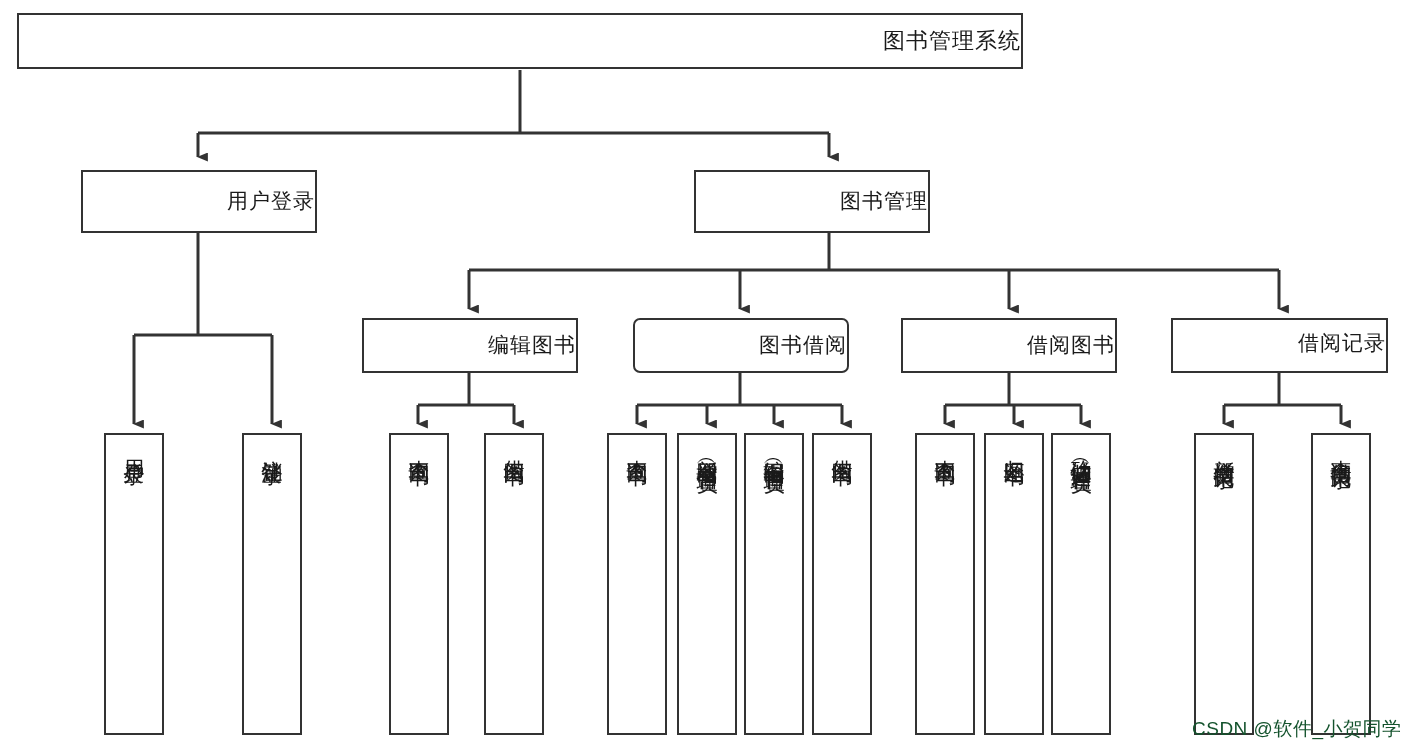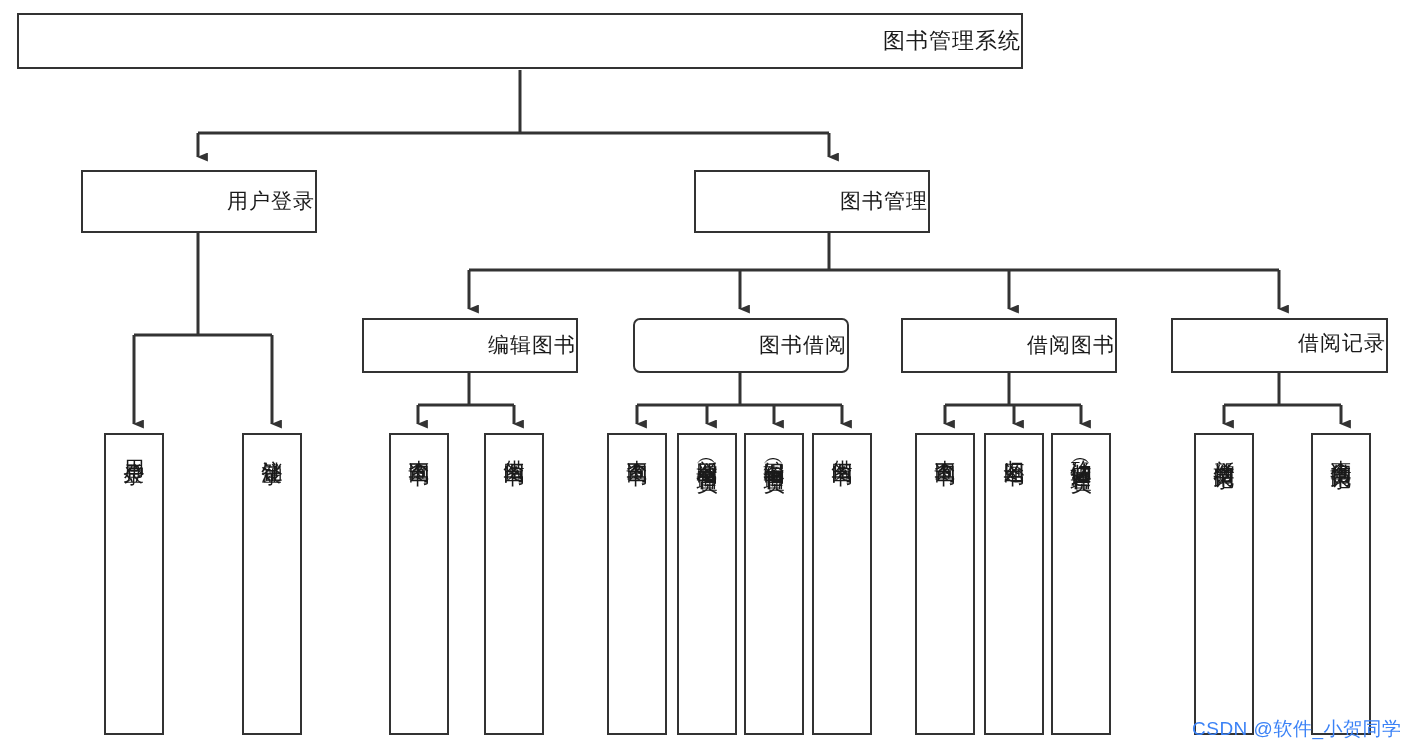--- a/index.html
+++ b/index.html
@@ -54,21 +54,21 @@
   .node.vert .label {
     writing-mode: vertical-rl;
     text-orientation: upright;
     font-size: 21px;
     line-height: 1.15;
     letter-spacing: 2px;
     white-space: nowrap;
   }
   .watermark {
     position: absolute;
-    color: #3b82f6;
+    color: #14532d;
     font-size: 19px;
     letter-spacing: 0.5px;
     white-space: nowrap;
     user-select: none;
   }
 </style>
 </head>
 <body>
 
 <div id="canvas">

